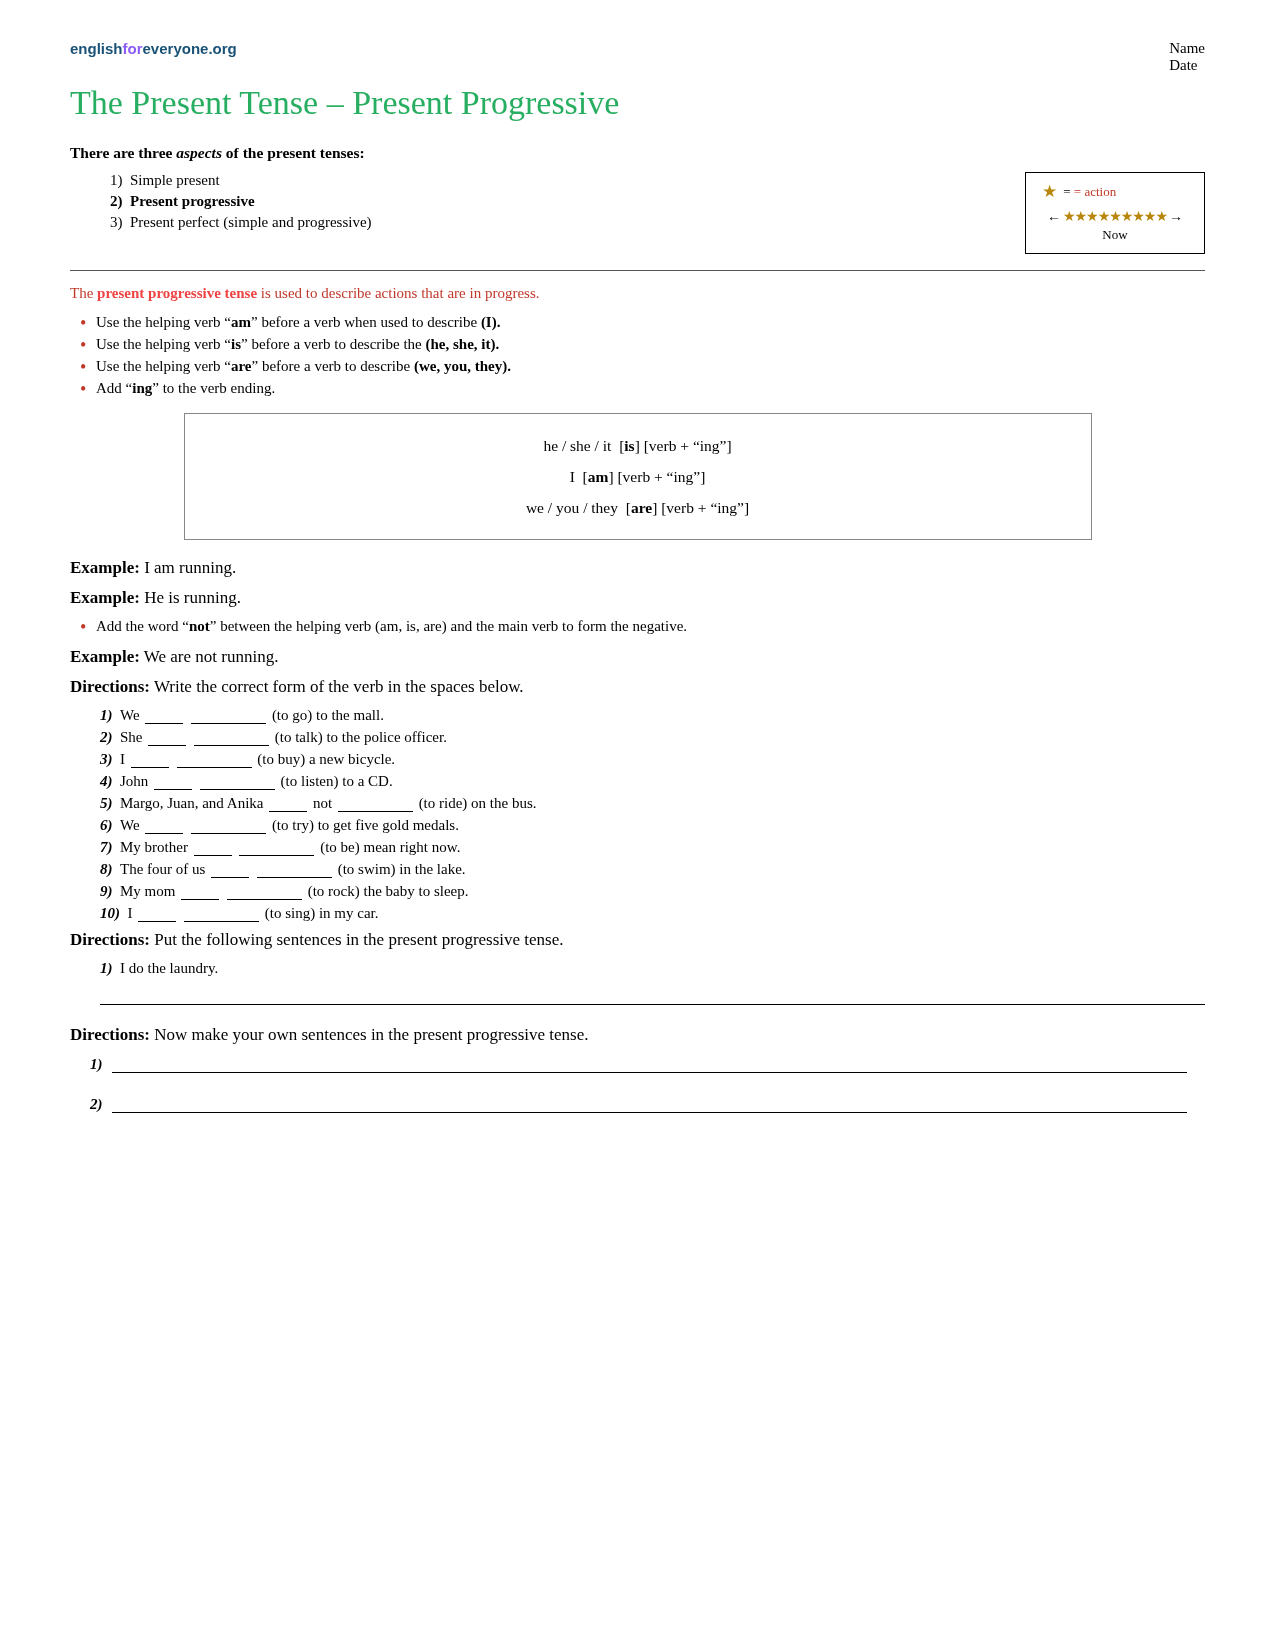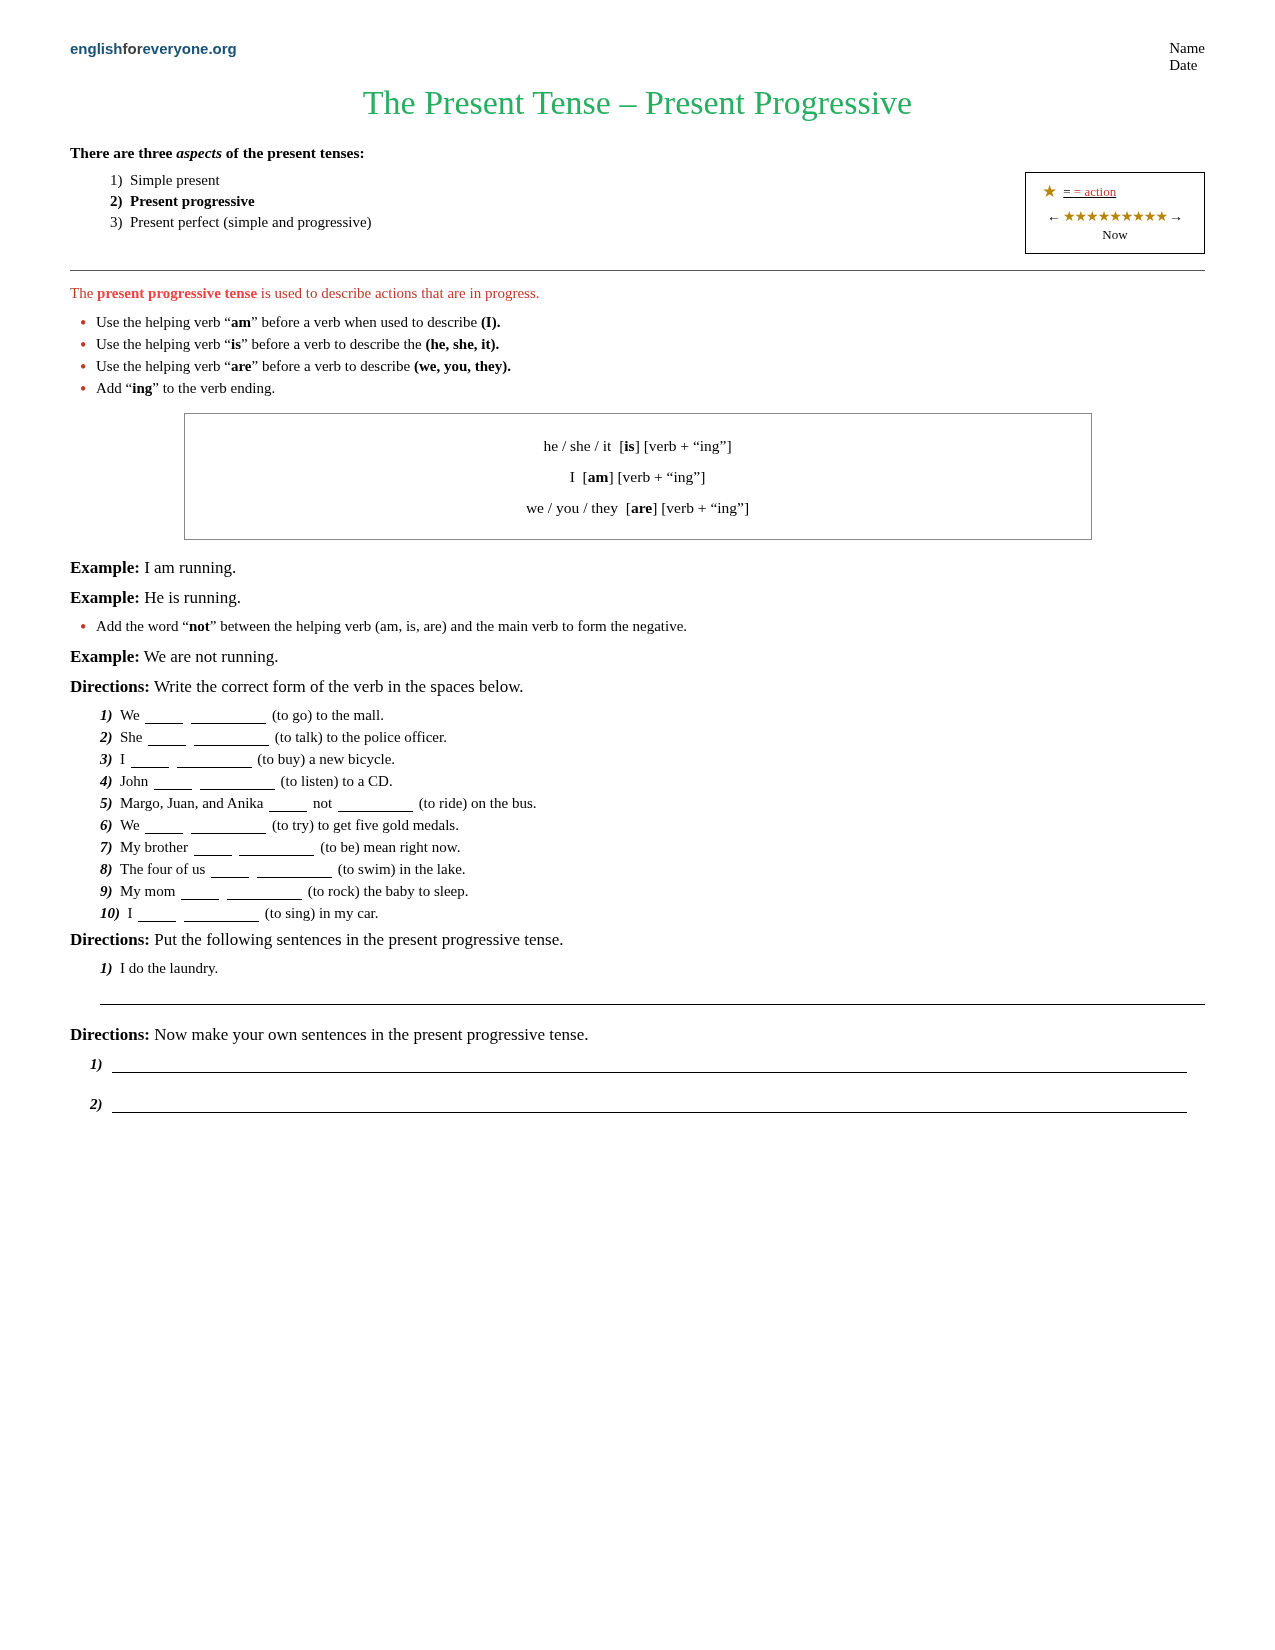--- a/index.html
+++ b/index.html
@@ -22,25 +22,25 @@
     }
 
     .site-name {
       font-family: Arial, sans-serif;
       font-size: 15px;
       color: #1a5276;
       font-weight: bold;
     }
 
     .site-name span.for {
-      color: #404040;
+      color: #8b5cf6;
     }
 
     h1 {
-      text-align: center;
+      text-align: left;
       font-family: Georgia, serif;
       font-size: 34px;
       color: #27ae60;
       font-weight: normal;
       margin-bottom: 22px;
       margin-top: 10px;
     }
 
     .intro-bold {
       font-weight: bold;
@@ -84,21 +84,20 @@
 
     .star-label {
       display: flex;
       align-items: center;
       gap: 6px;
       margin-bottom: 6px;
     }
 
     .star-eq {
       font-size: 13px;
-      text-decoration: underline;
     }
 
     .star-icon {
       color: #b8860b;
       font-size: 17px;
     }
 
     .action-word {
       color: #c0392b;
       font-size: 13px;

